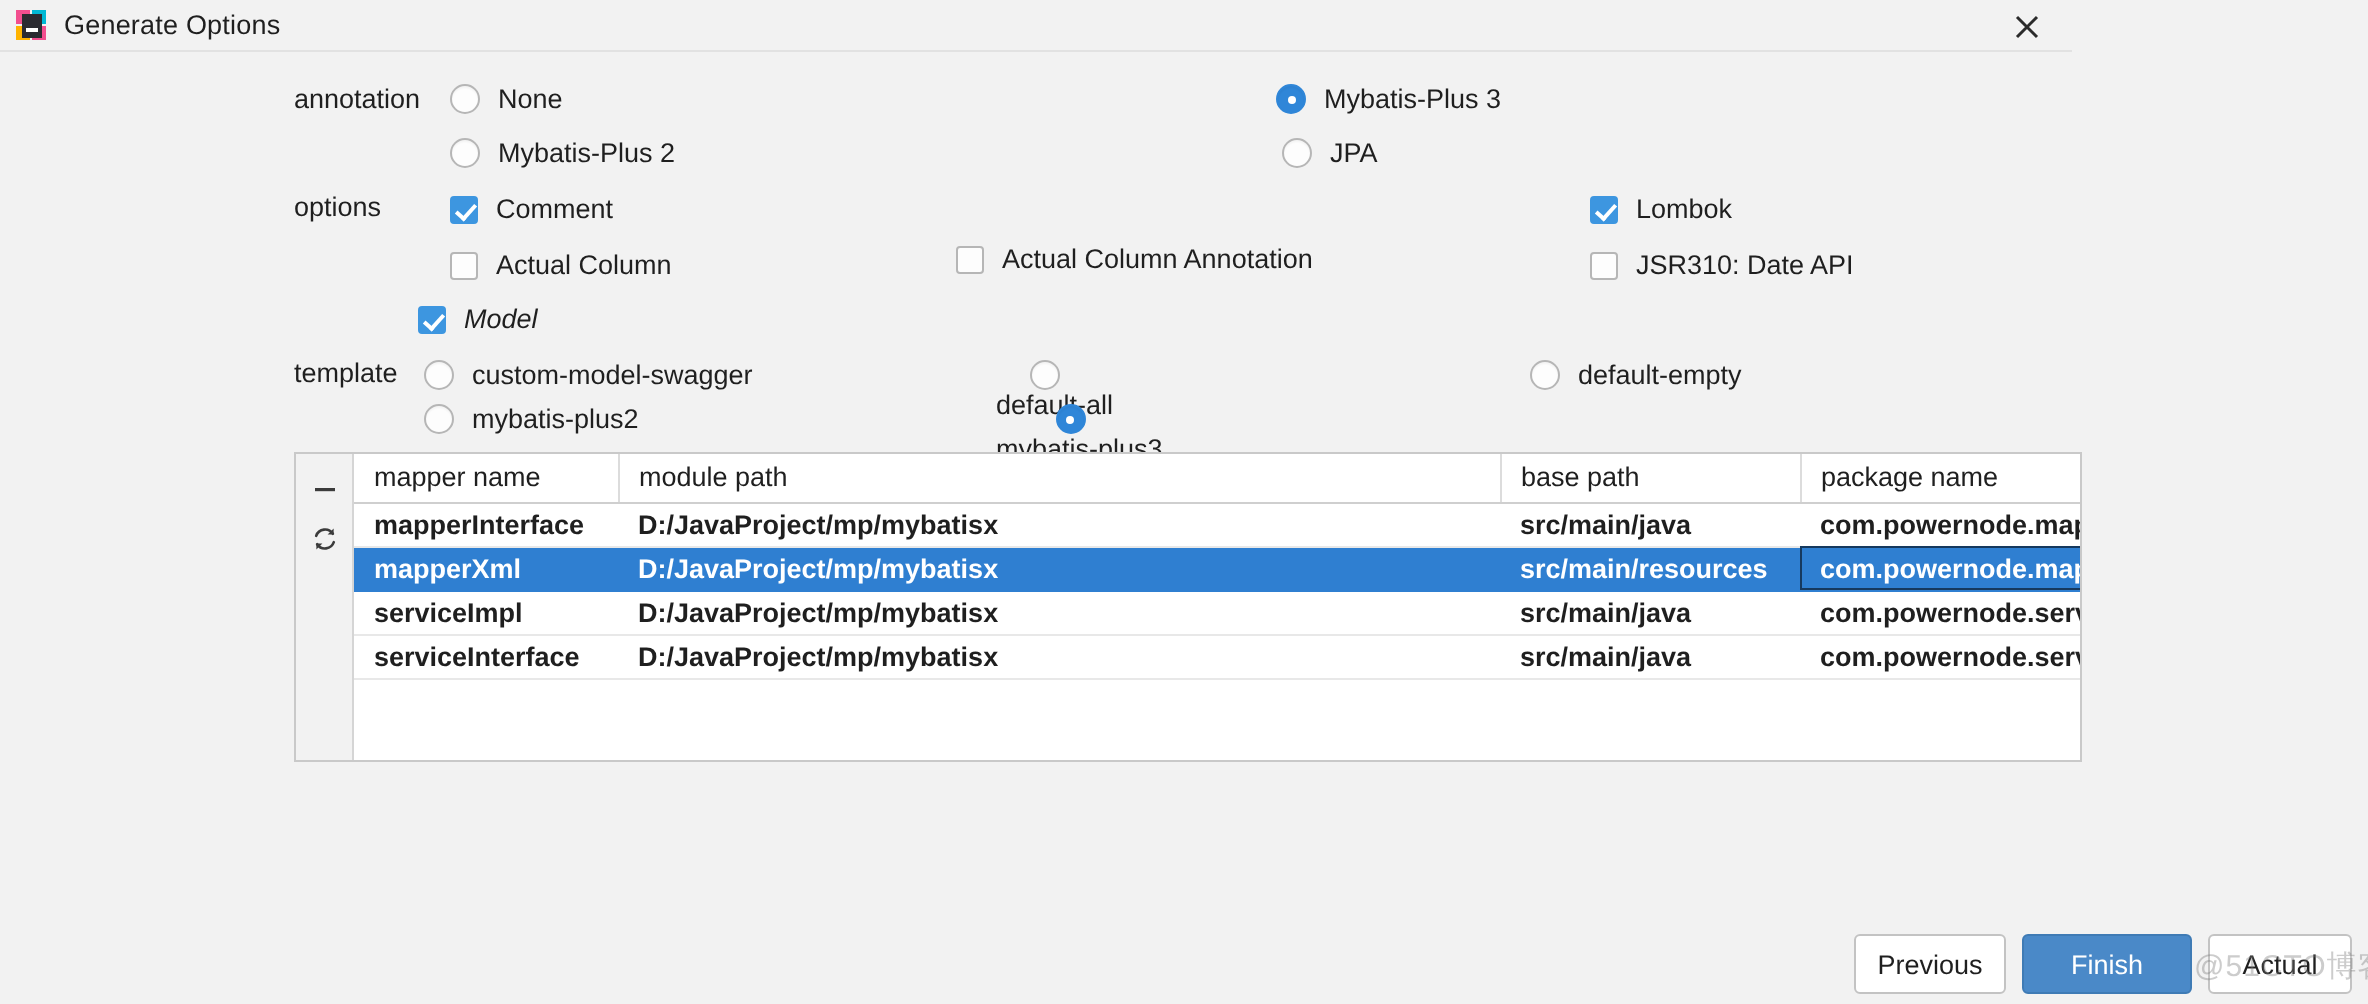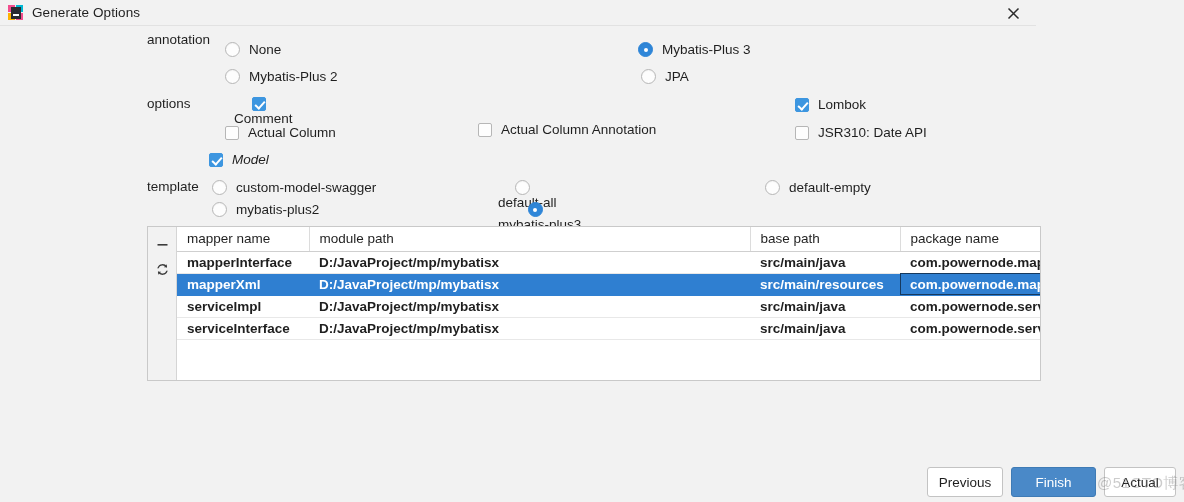--- a/index.html
+++ b/index.html
@@ -253,21 +253,21 @@
       <span class="core"></span>
     </div>
     <span class="title">Generate Options</span>
     <div class="close-btn">
       <svg width="13" height="13" viewBox="0 0 13 13" aria-hidden="true">
         <path d="M1.5 1.5 L11.5 11.5 M11.5 1.5 L1.5 11.5" stroke="#2b2b2b" stroke-width="1.5" fill="none"></path>
       </svg>
     </div>
   </div>
 
-  <div class="rowlabel" style="left:147px; top:32px;text-align:right;">annotation</div>
+  <div class="rowlabel" style="left:147px; top:42px;text-align:right;">annotation</div>
 
   <div class="opt" style="left:225px; top:42px;">
     <span class="radio"></span>
     <span class="lbl">None</span>
   </div>
 
   <div class="opt" style="left:638px; top:42px;">
     <span class="radio on"></span>
     <span class="lbl">Mybatis-Plus 3</span>
   </div>
@@ -277,21 +277,21 @@
     <span class="lbl">Mybatis-Plus 2</span>
   </div>
 
   <div class="opt" style="left:641px; top:69px;">
     <span class="radio"></span>
     <span class="lbl">JPA</span>
   </div>
 
   <div class="rowlabel" style="left:147px; top:96px;">options</div>
 
-  <div class="opt" style="left:225px; top:97px;flex-direction:column;">
+  <div class="opt" style="left:225px; top:97px;">
     <span class="check on"></span>
     <span class="lbl">Comment</span>
   </div>
 
 
   <div class="opt" style="left:795px; top:97px;">
     <span class="check on"></span>
     <span class="lbl">Lombok</span>
   </div>
 

